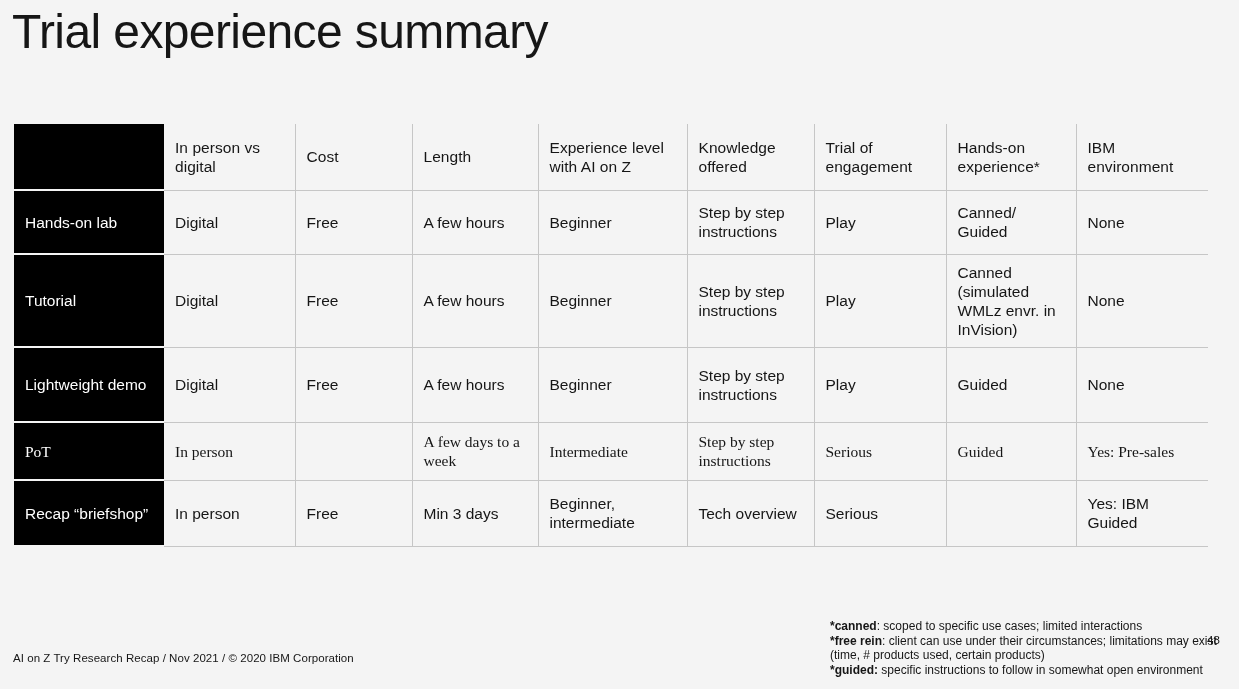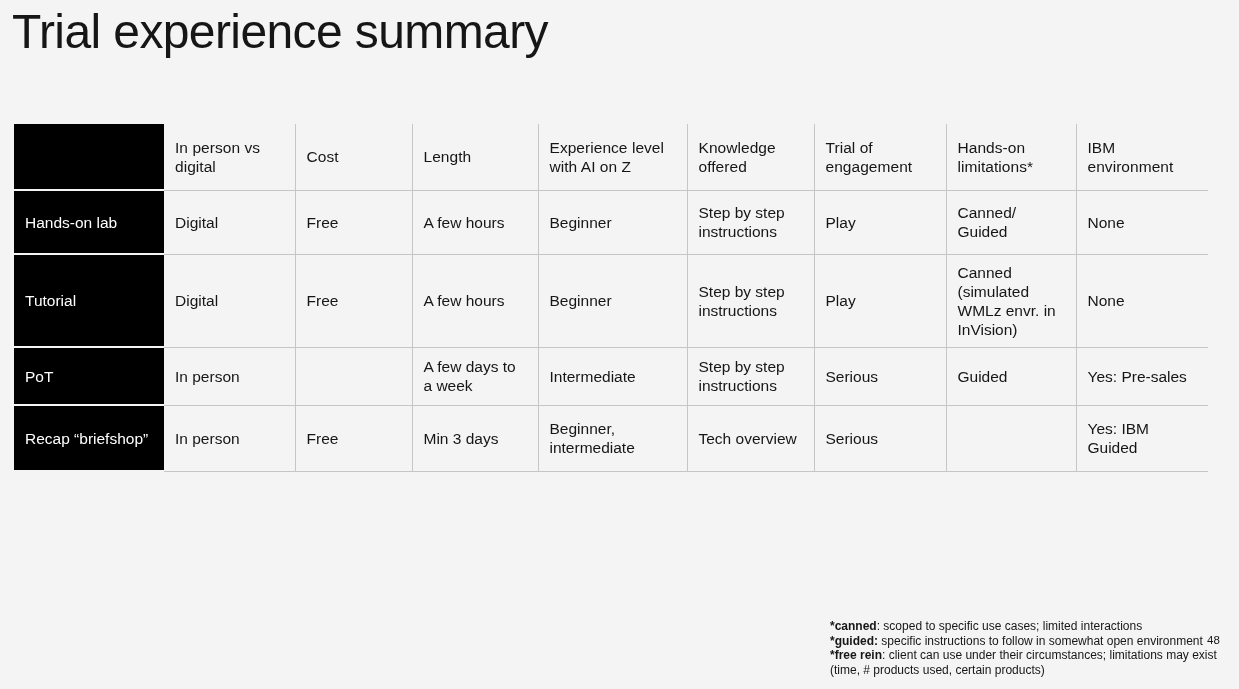--- a/index.html
+++ b/index.html
@@ -102,21 +102,21 @@
   col.c6 { width: 132px; }
   col.c7 { width: 130px; }
   col.c8 { width: 132px; }
 
   
   tr.hrow  { height: 66px; }
   tr.r0    { height: 64px; }
   tr.r1    { height: 86px; }
   tr.r2    { height: 75px; }
   tr.r3    { height: 73px; }
-  tr.r4    { height: 58px; }
+  tr.r4    { height: 58px; font-family: Liberation Serif, serif; }
   tr.r5    { height: 66px; }
 
   
   .footnotes {
     position: absolute;
     left: 830px;
     top: 619px;
     width: 400px;
     font-size: 12px;
     line-height: 14.6px;
@@ -167,21 +167,21 @@
       </colgroup>
       <thead>
         <tr class="hrow">
           <th class="corner-cell"></th>
           <th>In person vs digital</th>
           <th>Cost</th>
           <th>Length</th>
           <th>Experience level with AI on Z</th>
           <th>Knowledge offered</th>
           <th>Trial of engagement</th>
-          <th>Hands-on limitations*</th>
+          <th>Hands-on experience*</th>
           <th>IBM environment</th>
         </tr>
       </thead>
       <tbody>
         <tr class="r0">
           <td class="rowlabel">Hands-on lab</td>
           <td>Digital</td>
           <td>Free</td>
           <td>A few hours</td>
           <td>Beginner</td>
@@ -192,20 +192,31 @@
         </tr>
         <tr class="r1">
           <td class="rowlabel">Tutorial</td>
           <td>Digital</td>
           <td>Free</td>
           <td>A few hours</td>
           <td>Beginner</td>
           <td>Step by step instructions</td>
           <td>Play</td>
           <td>Canned (simulated WMLz envr. in InVision)</td>
+          <td>None</td>
+        </tr>
+        <tr class="r2">
+          <td class="rowlabel">Lightweight demo</td>
+          <td>Digital</td>
+          <td>Free</td>
+          <td>A few hours</td>
+          <td>Beginner</td>
+          <td>Step by step instructions</td>
+          <td>Play</td>
+          <td>Guided</td>
           <td>None</td>
         </tr>
         <tr class="r4">
           <td class="rowlabel">PoT</td>
           <td>In person</td>
           <td></td>
           <td>A few days to a week</td>
           <td>Intermediate</td>
           <td>Step by step instructions</td>
           <td>Serious</td>
@@ -222,19 +233,20 @@
           <td>Serious</td>
           <td></td>
           <td>Yes: IBM Guided</td>
         </tr>
       </tbody>
     </table>
   </div>
 
   <div class="footnotes">
     <div class="fn"><b>*canned</b><span>: </span><span>scoped to specific use cases; limited interactions</span></div>
+    <div class="fn wrap"><b>*free rein</b><span>: </span><span>client can use under their circumstances; limitations may exist (time, # products used, certain products)</span></div>
     <div class="fn"><b>*guided:</b><span> </span><span>specific instructions to follow in somewhat open environment</span></div>
-    <div class="fn wrap"><b>*free rein</b><span>: </span><span>client can use under their circumstances; limitations may exist (time, # products used, certain products)</span></div>
   </div>
 
+  <div class="footer-left">AI on Z Try Research Recap / Nov 2021 / © 2020 IBM Corporation</div>
   <div class="page-number">48</div>
 
 </div>
 
 </body></html>

